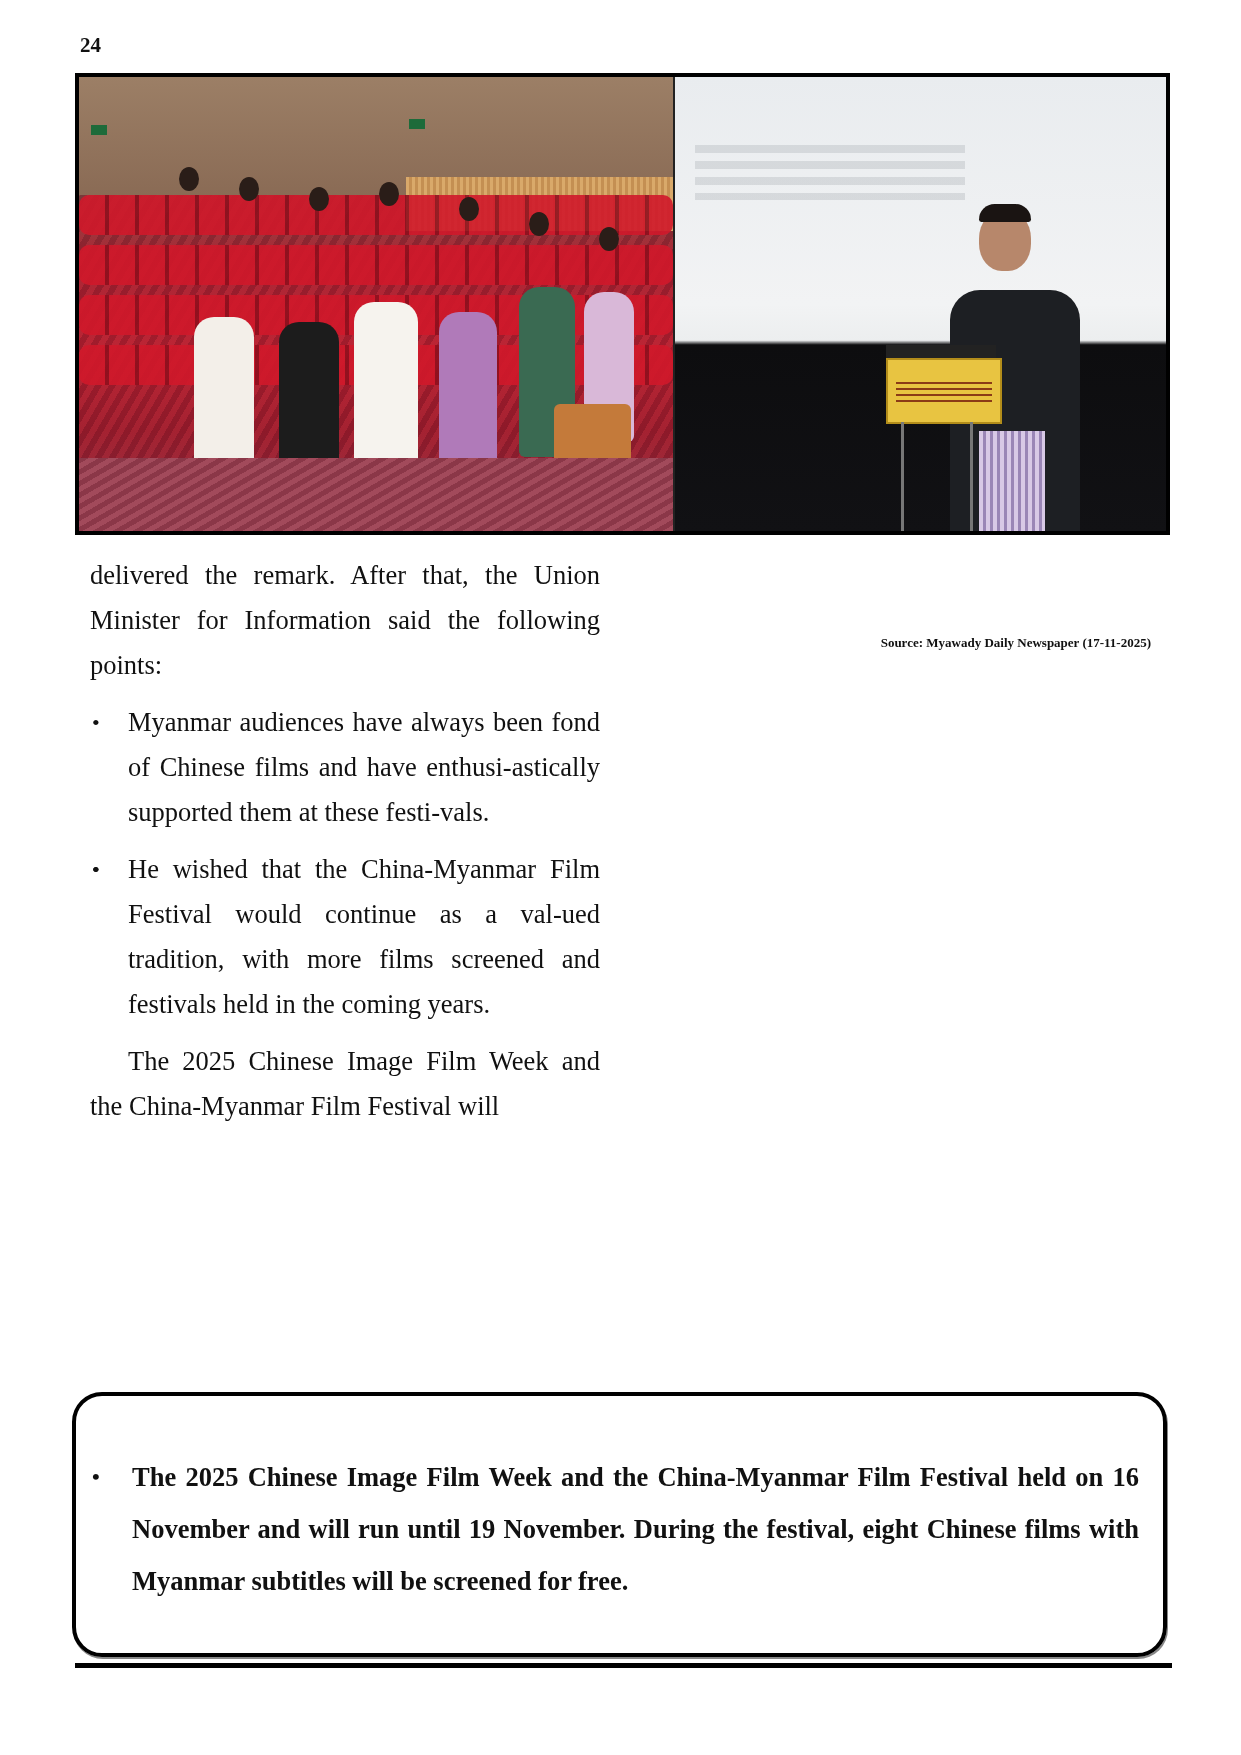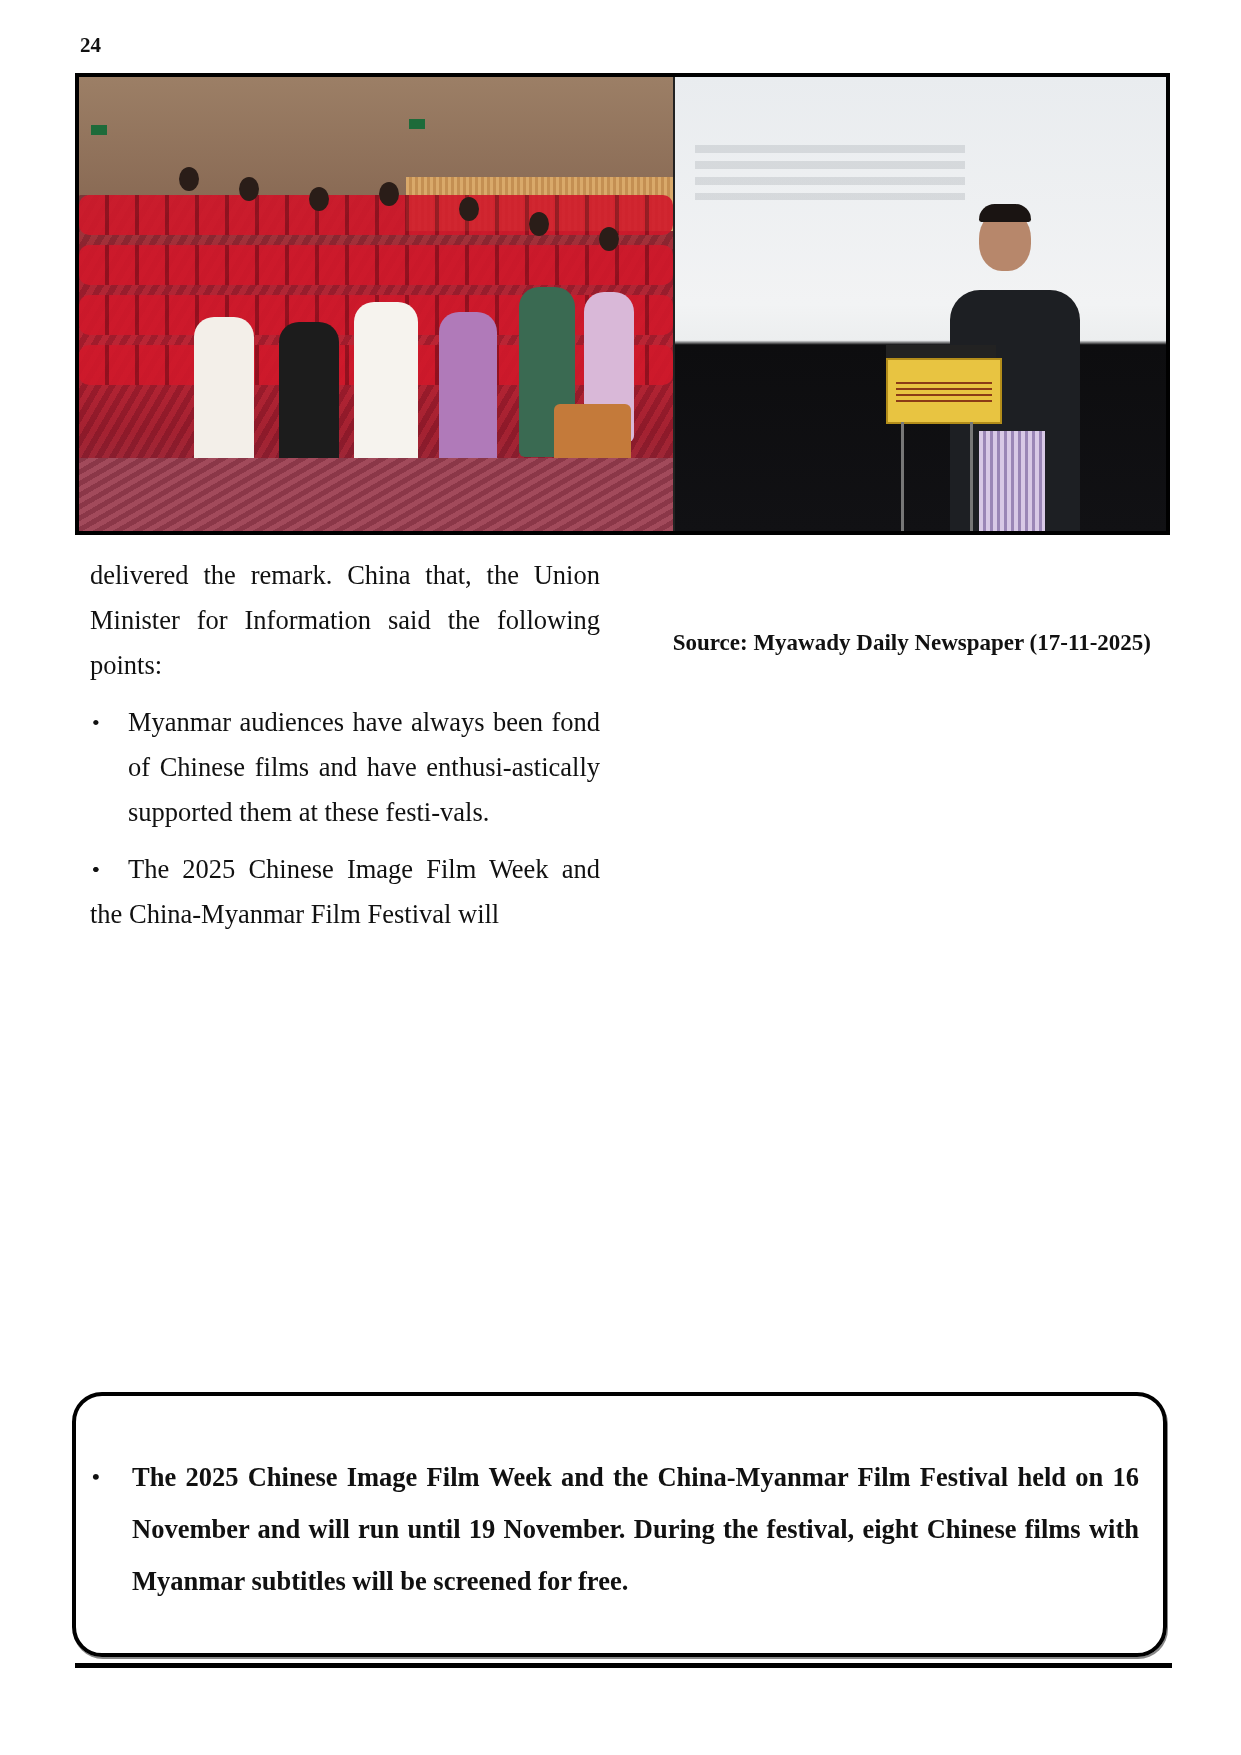--- a/index.html
+++ b/index.html
@@ -52,21 +52,21 @@
   .podium-leg { position: absolute; top: 76%; width: 3px; height: 24%; background: #777; }
 
   .col { position: absolute; top: 553px; font-size: 26.5px; line-height: 45px; text-align: justify; }
   .col.left { left: 90px; width: 510px; }
   .col.right { left: 640px; width: 511px; }
   .col p { margin: 0; }
   .bullets { list-style: none; margin: 12px 0 0 0; padding: 0; }
   .bullets li { position: relative; padding-left: 38px; margin-bottom: 12px; }
   .bullets .dot { position: absolute; left: 2px; top: 0; font-size: 22px; }
   .indent { text-indent: 38px; }
-  .source { margin-top: 78px; text-align: right; font-size: 23px; font-weight: bold; line-height: 24px; }
+  .source { margin-top: 78px; text-align: right; font-size: 13px; font-weight: bold; line-height: 24px; }
 
   .summary-box { position: absolute; left: 72px; top: 1392px; width: 1095px; height: 265px;
                  border: 4px solid #000; border-radius: 30px; box-sizing: border-box;
                  box-shadow: 1px 2px 0 #888; }
   .summary-box .item { position: absolute; left: 56px; right: 24px; top: 55px;
                  font-size: 26.5px; font-weight: bold; line-height: 52px; text-align: justify; }
   .summary-box .dot { position: absolute; left: -40px; top: 0; font-size: 22px; }
 
   .bottom-rule { position: absolute; left: 75px; top: 1663px; width: 1097px; height: 5px; background: #000; }
 </style>
@@ -108,31 +108,32 @@
     <div class="speaker-head"></div>
     <div class="speaker-hair"></div>
     <div class="podium-top"></div>
     <div class="podium-sign"></div>
     <div class="podium-leg" style="left:46%;"></div>
     <div class="podium-leg" style="left:60%;"></div>
   </div>
 </div>
 
 <div class="col left">
-  <p>delivered the remark. China that, the Union Minister for Information said the following points:</p>
+  <p>delivered the remark. After that, the Union Minister for Information said the following points:</p>
   <ul class="bullets">
     <li>
       <span class="dot">•</span>
       <span>Myanmar audiences have always been fond of Chinese films and have enthusi-astically supported them at these festi-vals.</span>
     </li>
     <li>
       <span class="dot">•</span>
     </li>
     <li>
       <span class="dot">•</span>
+      <span>He wished that the China-Myanmar Film Festival would continue as a val-ued tradition, with more films screened and festivals held in the coming years.</span>
     </li>
   </ul>
   <p class="indent">The 2025 Chinese Image Film Week and the China-Myanmar Film Festival will</p>
 </div>
 
 <div class="col right">
   <div class="source">Source: Myawady Daily Newspaper (17-11-2025)</div>
 </div>
 
 <div class="summary-box">

